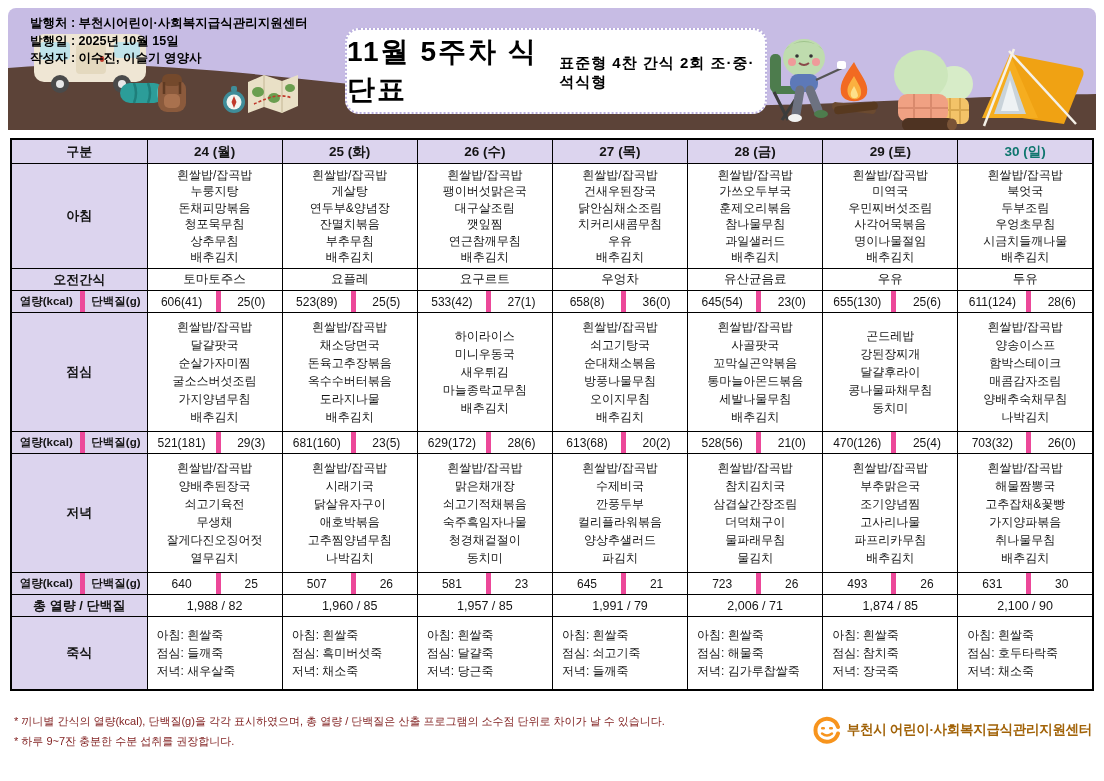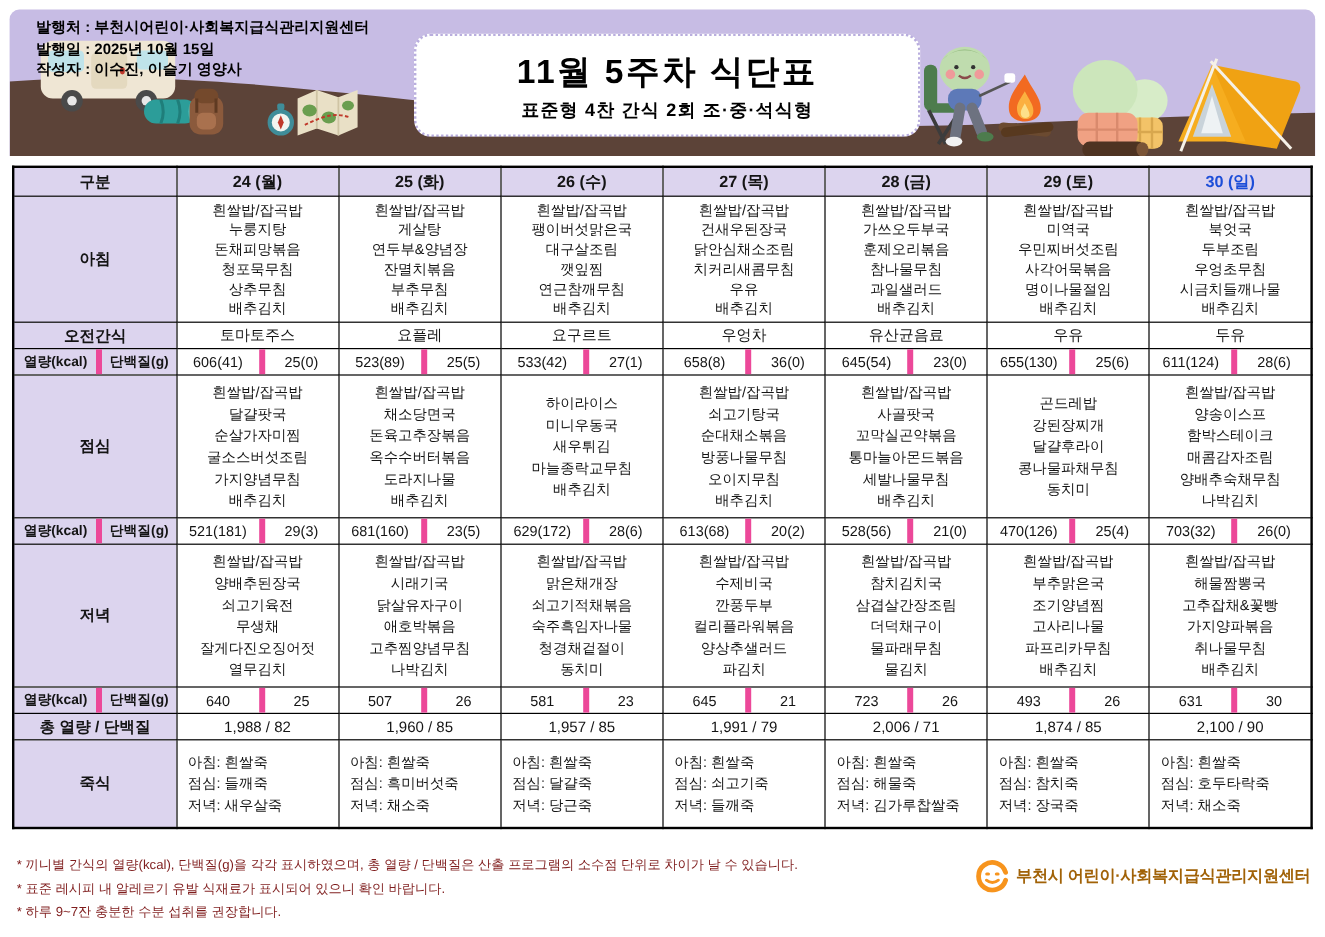--- a/index.html
+++ b/index.html
@@ -14,36 +14,36 @@
     background:#c7bce4;border-radius:8px 8px 0 0;overflow:hidden;
   }
   .ground-svg{position:absolute;left:0;top:0;width:1088px;height:122px;}
   .publisher{
     position:absolute;left:22px;top:7px;font-size:12.5px;font-weight:bold;
     line-height:1.4;color:#000;z-index:5;
   }
   .title-box{
     position:absolute;left:337px;top:20px;width:418px;height:82px;
     background:#ffffff;border:2px dotted #b9aede;border-radius:14px;
-    display:flex;flex-direction:column;align-items:center;justify-content:center;
+    display:flex;align-items:center;justify-content:center;
     z-index:6;
   }
   .title-box .t1{font-size:28px;font-weight:bold;letter-spacing:2px;color:#000;}
   .title-box .t2{font-size:15px;font-weight:bold;margin-top:4px;letter-spacing:1px;color:#000;}
   .illus{position:absolute;z-index:4;}
   
   .menu-wrap{position:absolute;left:10px;top:138px;width:1084px;}
   table.menu{border-collapse:collapse;table-layout:fixed;width:1084px;border:2px solid #000;}
   table.menu td{
     border:1px solid #000;text-align:center;vertical-align:middle;
     font-size:12px;color:#141414;padding:0;overflow:hidden;
   }
   table.menu td.lbl{background:#dcd4ee;font-weight:bold;font-size:13px;}
   tr.hd td{background:#dcd4ee;font-weight:bold;font-size:13.5px;height:23px;}
-  tr.hd td.sun{color:#1d4ed8;}
+  tr.hd td.sun{color:#0f766e;}
   tr.r-bf td{height:104px;}
   tr.r-sn td{height:21px;font-size:12.5px;}
   tr.kc  td{height:21px;}
   tr.r-lu td{height:118px;}
   tr.r-dn td{height:118px;}
   tr.r-tt td{height:21px;font-size:12.5px;}
   tr.r-pr td{height:72px;}
   .mi{line-height:16.5px;}
   tr.r-lu .mi,tr.r-dn .mi{line-height:18px;}
   .hh{display:flex;height:21px;align-items:stretch;}
@@ -452,21 +452,20 @@
           <td>
             <div class="porr">아침: 흰쌀죽<br>점심: 호두타락죽<br>저녁: 채소죽</div>
           </td>
         </tr>
       </tbody>
   </table>
 </div>
 
 <div class="notes">
   <div>* 끼니별 간식의 열량(kcal), 단백질(g)을 각각 표시하였으며, 총 열량 / 단백질은 산출 프로그램의 소수점 단위로 차이가 날 수 있습니다.</div>
-  <div>* 표준 레시피 내 알레르기 유발 식재료가 표시되어 있으니 확인 바랍니다.</div>
   <div>* 하루 9~7잔 충분한 수분 섭취를 권장합니다.</div>
 </div>
 
 <div class="logo">
   <svg width="28" height="28" viewBox="0 0 28 28">
     <path d="M25,11 A11.5,11.5 0 1 0 25,17.5" stroke="#f7941d" stroke-width="4" fill="none" stroke-linecap="round"></path>
     <rect x="8" y="11" width="4" height="2.6" rx="1.3" fill="#f7941d"></rect>
     <rect x="16" y="11" width="4" height="2.6" rx="1.3" fill="#f7941d"></rect>
     <path d="M9,17.5 Q14,21.5 19,17.5" stroke="#f7941d" stroke-width="2.4" fill="none" stroke-linecap="round"></path>
   </svg>

